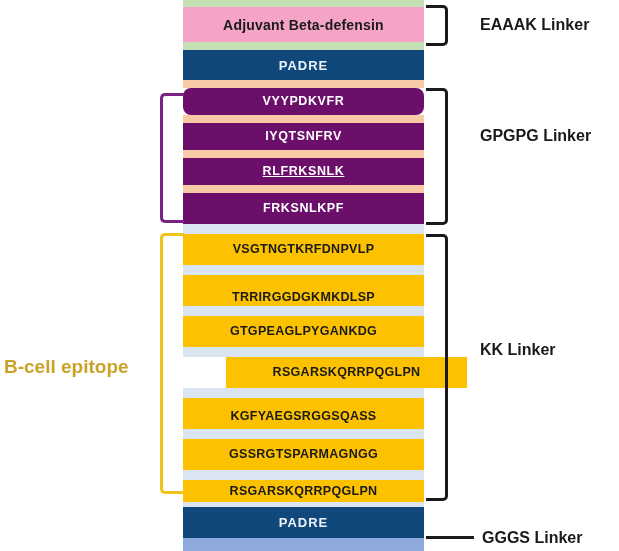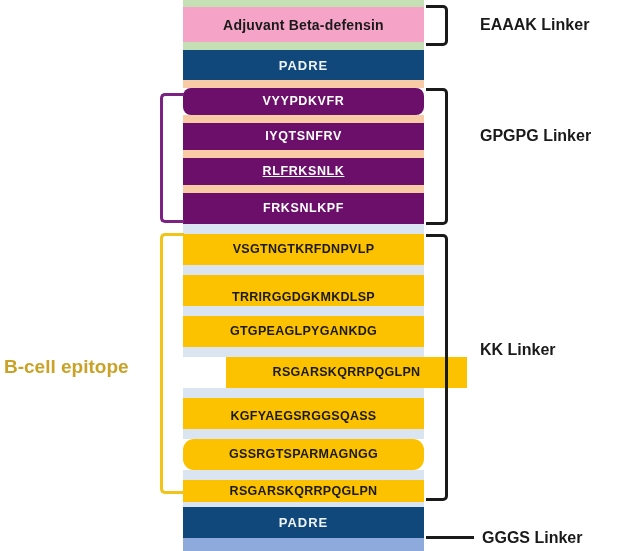--- a/index.html
+++ b/index.html
@@ -167,21 +167,21 @@
       </div>
       <div class="band" style="top: 347px; height: 10px; background: rgb(219, 229, 241);"></div>
       <div class="band" style="top: 357px; height: 31px; background: rgb(252, 194, 0); margin-left: 43px;">
         <span class="band-label lbl-bcell t-dark" style="color: rgb(26, 26, 26);">RSGARSKQRRPQGLPN</span>
       </div>
       <div class="band" style="top: 388px; height: 10px; background: rgb(219, 229, 241);"></div>
       <div class="band" style="top: 398px; height: 37px; background: rgb(252, 194, 0);">
         <span class="band-label lbl-bcell t-dark" style="color: rgb(26, 26, 26);">KGFYAEGSRGGSQASS</span>
       </div>
       <div class="band" style="top: 429px; height: 10px; background: rgb(219, 229, 241);"></div>
-      <div class="band" style="top: 439px; height: 31px; background: rgb(252, 194, 0); border-radius: 11px;">
+      <div class="band" style="top: 439px; height: 31px; background: rgb(252, 194, 0);">
         <span class="band-label lbl-bcell t-dark" style="color: rgb(26, 26, 26);">GSSRGTSPARMAGNGG</span>
       </div>
       <div class="band" style="top: 470px; height: 10px; background: rgb(219, 229, 241);"></div>
       <div class="band" style="top: 480px; height: 22px; background: rgb(252, 194, 0);">
         <span class="band-label lbl-bcell t-dark" style="color: rgb(26, 26, 26);">RSGARSKQRRPQGLPN</span>
       </div>
       <div class="band" style="top: 502px; height: 5px; background: rgb(219, 229, 241);"></div>
       <div class="band" style="top: 507px; height: 31px; background: rgb(16, 72, 124);">
         <span class="band-label lbl-padre t-light" style="color: rgb(238, 243, 248);">PADRE</span>
       </div>

